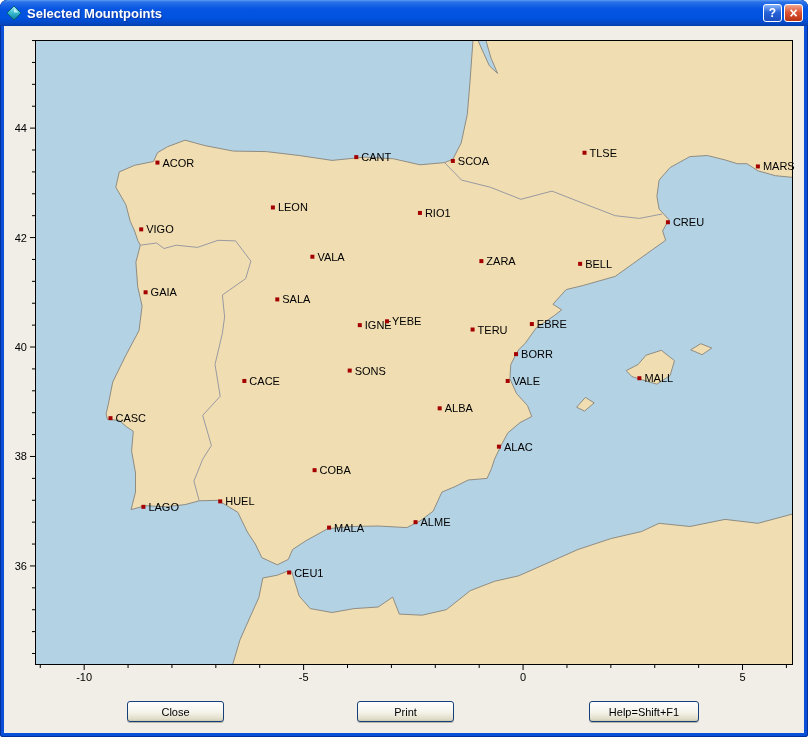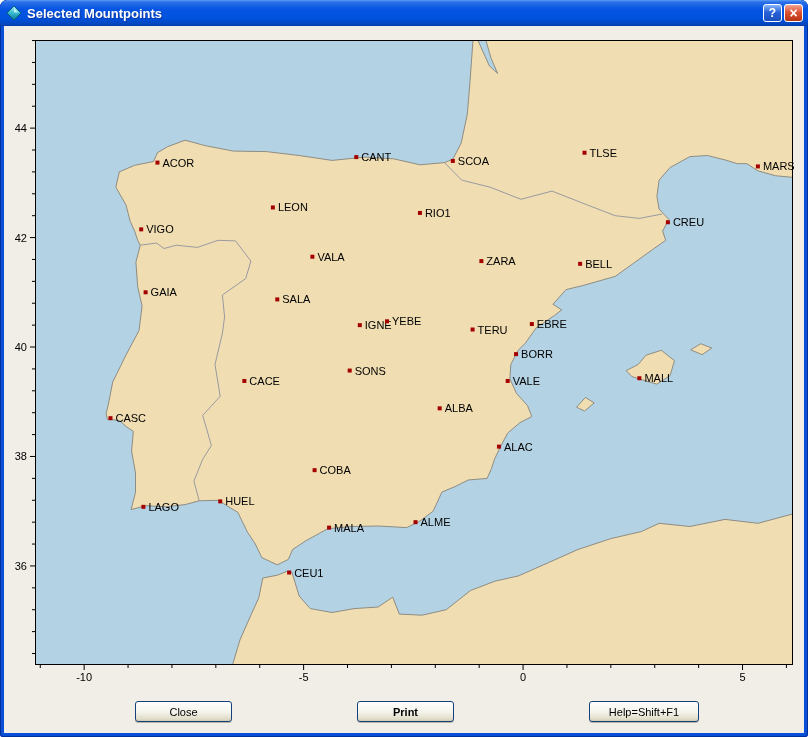--- a/index.html
+++ b/index.html
@@ -13,22 +13,22 @@
   .tb-buttons{position:absolute;right:5px;top:4px;display:flex;gap:2px;}
   .tb-btn{width:19px;height:18px;border-radius:3px;border:1px solid #ffffff;color:#fff;font-weight:bold;
     display:flex;align-items:center;justify-content:center;padding:0;cursor:default;font-family:"Liberation Sans",sans-serif;}
   .tb-btn.help{font-size:12px;background:linear-gradient(180deg,#8ab5f8,#2963d8 45%,#1a4fc0);}
   .tb-btn.close{font-size:14px;background:linear-gradient(180deg,#f2a58f,#dd5435 45%,#b83311);}
   .client{position:absolute;left:4px;top:26px;width:800px;height:707px;background:#f0eee6;}
   #map-svg{position:absolute;left:0;top:0;}
   .btn-row button{position:absolute;height:21px;box-sizing:border-box;border:1px solid #16407c;border-radius:3px;
     background:linear-gradient(180deg,#ffffff 0%,#f4f3ea 55%,#e0dcc8 90%,#cfc8ae 100%);
     font-family:"Liberation Sans",sans-serif;font-size:11px;color:#000;box-shadow:0 1px 0 #b8b4a4;}
-  #btn-close{left:131px;top:675px;width:97px;}
-  #btn-print{left:353px;top:675px;width:97px;font-weight:bold;}
+  #btn-close{left:123px;top:675px;width:97px;}
+  #btn-print{left:353px;top:675px;width:97px;}
   #btn-help{left:568px;top:675px;width:110px;margin-left:17px;}
 </style>
 </head>
 <body>
 
 <div class="window">
   <div class="titlebar">
     <svg class="title-icon" viewBox="0 0 16 16">
       <defs>
         <linearGradient id="icg" x1="0" y1="0" x2="0" y2="1">

